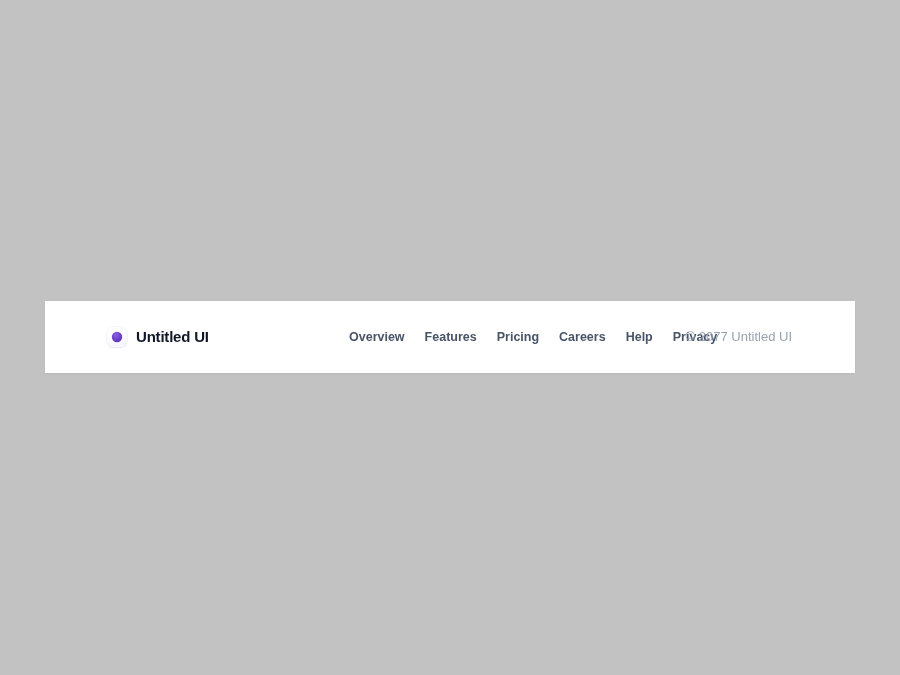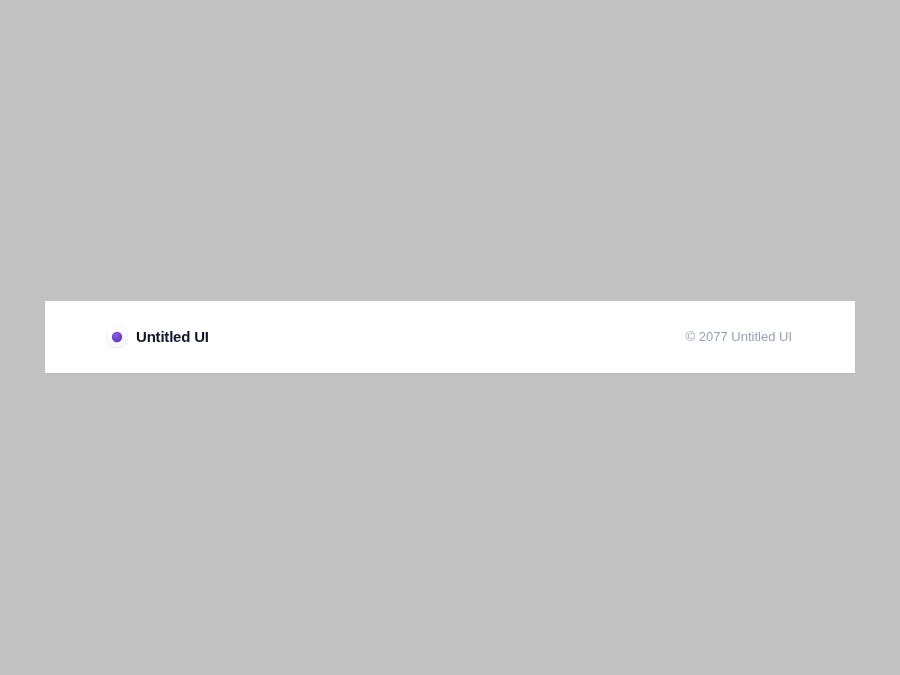--- a/index.html
+++ b/index.html
@@ -122,17 +122,25 @@
               <stop offset="52%" stop-color="#7145cc"></stop>
               <stop offset="100%" stop-color="#5c35b4"></stop>
             </radialGradient>
           </defs>
           <circle cx="6" cy="6" r="5.2" fill="url(#logoGrad)"></circle>
         </svg>
       </span>
       <span class="brand-name">Untitled UI</span>
     </div>
 
+    <nav class="footer-nav">
+      <a class="nav-link" href="#">Overview</a>
+      <a class="nav-link" href="#">Features</a>
+      <a class="nav-link" href="#">Pricing</a>
+      <a class="nav-link" href="#">Careers</a>
+      <a class="nav-link" href="#">Help</a>
+      <a class="nav-link" href="#">Privacy</a>
+    </nav>
 
     <span class="copyright">© 2077 Untitled UI</span>
 
   </div>
 </div>
 
 </body></html>

